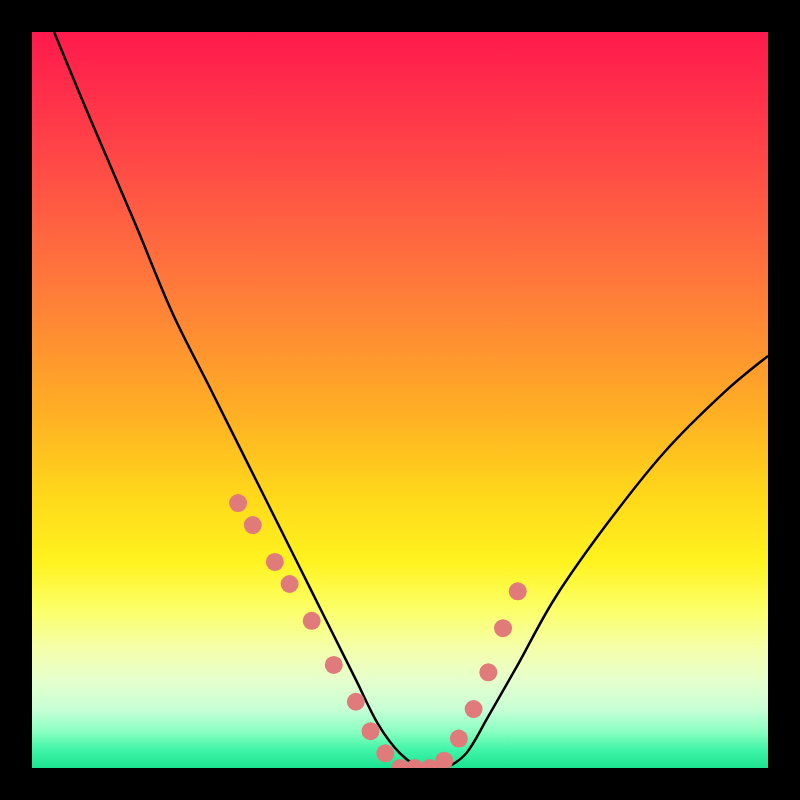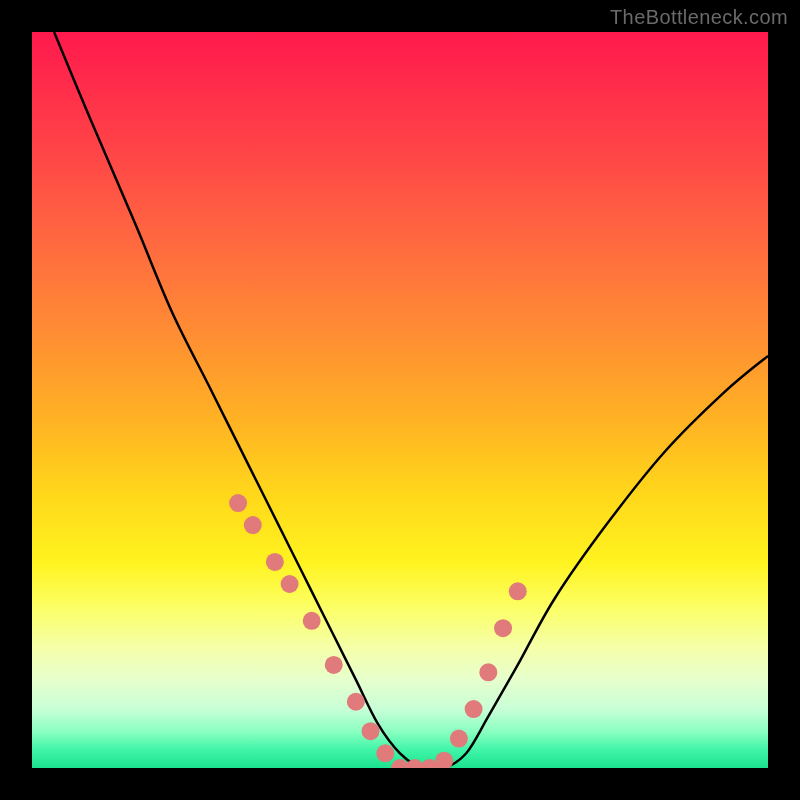--- a/index.html
+++ b/index.html
@@ -95,14 +95,13 @@
           <circle cx="397.44000000000005" cy="736" r="9" class="dot"></circle>
           <circle cx="412.16" cy="728.64" r="9" class="dot"></circle>
           <circle cx="426.88" cy="706.56" r="9" class="dot"></circle>
           <circle cx="441.59999999999997" cy="677.12" r="9" class="dot"></circle>
           <circle cx="456.32" cy="640.3199999999999" r="9" class="dot"></circle>
           <circle cx="471.04" cy="596.16" r="9" class="dot"></circle>
           <circle cx="485.76000000000005" cy="559.36" r="9" class="dot"></circle>
         </g>
     </svg>
   </div>
-  <div class="watermark">TheBottleneck.com</div>
 </div>
 
 </body></html>

